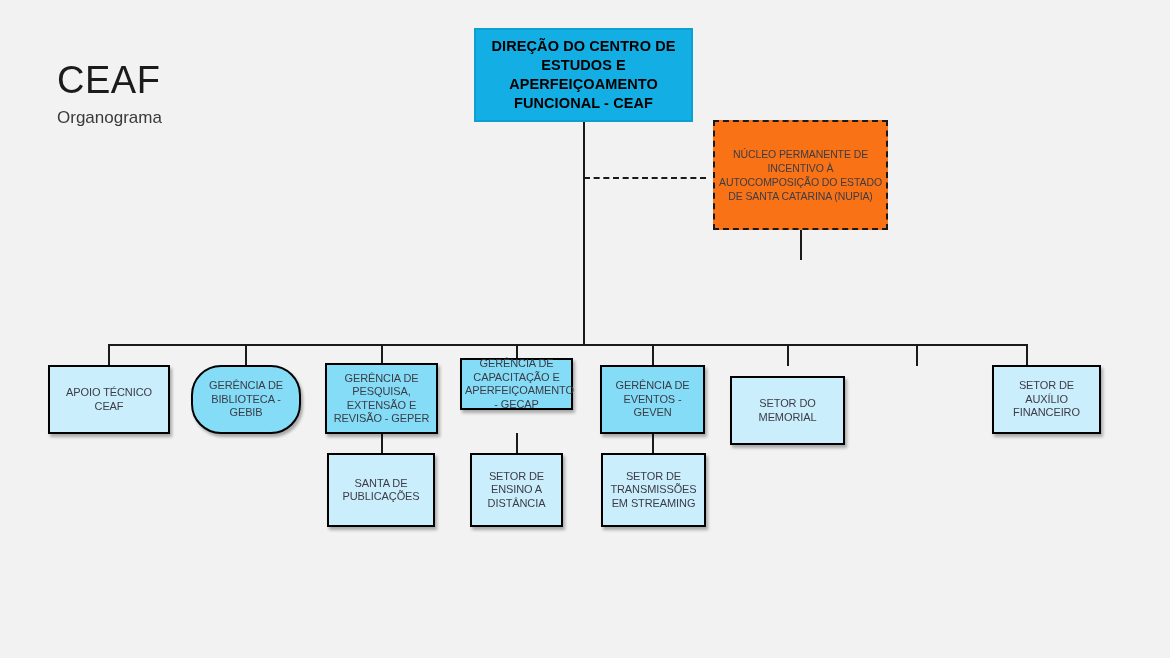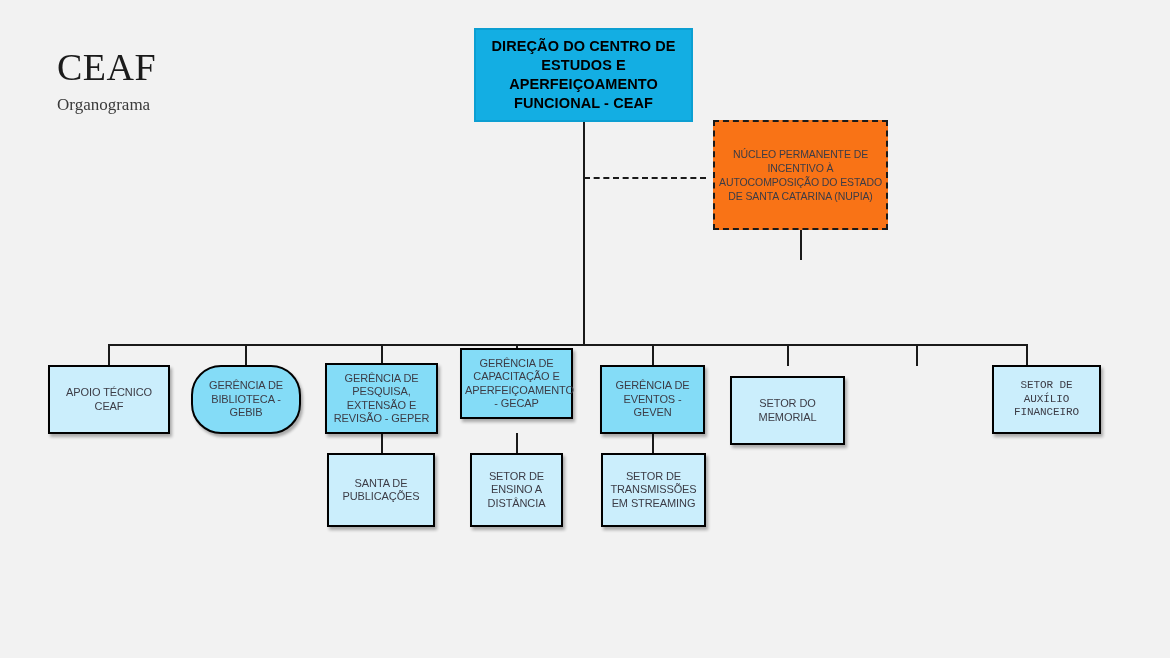--- a/index.html
+++ b/index.html
@@ -15,23 +15,22 @@
   #chart-root {
     position: absolute;
     left: 0; top: 0;
     width: 1170px;
     height: 658px;
   }
   
   #title-block {
     position: absolute;
     left: 57px;
-    top: 46px;
+    top: 59px;
     width: 300px;
-    font-family: Liberation Serif, serif;
   }
   #page-title {
     font-size: 38px;
     font-weight: 400;
     color: #1b1b1b;
     letter-spacing: 0.5px;
     line-height: 42px;
     margin: 0;
   }
   #page-subtitle {
@@ -152,34 +151,34 @@
   </div>
 
   <div class="node mid" style="left:191px; top:365px; width:110px; height:69px;border-radius:30px;">
     <span class="node-label">GERÊNCIA DE BIBLIOTECA - GEBIB</span>
   </div>
 
   <div class="node mid" style="left:325px; top:363px; width:113px; height:71px;">
     <span class="node-label">GERÊNCIA DE PESQUISA, EXTENSÃO E REVISÃO - GEPER</span>
   </div>
 
-  <div class="node mid" style="left:460px; top:348px; width:113px; height:71px;">
+  <div class="node mid" style="left:460px; top:358px; width:113px; height:52px;">
     <span class="node-label">GERÊNCIA DE CAPACITAÇÃO E APERFEIÇOAMENTO - GECAP</span>
   </div>
 
   <div class="node mid" style="left:600px; top:365px; width:105px; height:69px;">
     <span class="node-label">GERÊNCIA DE EVENTOS - GEVEN</span>
   </div>
 
   <div class="node light" style="left:730px; top:376px; width:115px; height:69px;">
     <span class="node-label">SETOR DO MEMORIAL</span>
   </div>
 
 
-  <div class="node light" style="left:992px; top:365px; width:109px; height:69px;font-family:Liberation Mono, monospace;">
+  <div class="node light" style="left:992px; top:365px; width:109px; height:69px;">
     <span class="node-label">SETOR DE AUXÍLIO FINANCEIRO</span>
   </div>
 
   <div class="node light" style="left:327px; top:453px; width:108px; height:74px;">
     <span class="node-label">SANTA DE PUBLICAÇÕES</span>
   </div>
 
   <div class="node light" style="left:470px; top:453px; width:93px; height:74px;">
     <span class="node-label">SETOR DE ENSINO A DISTÂNCIA</span>
   </div>

